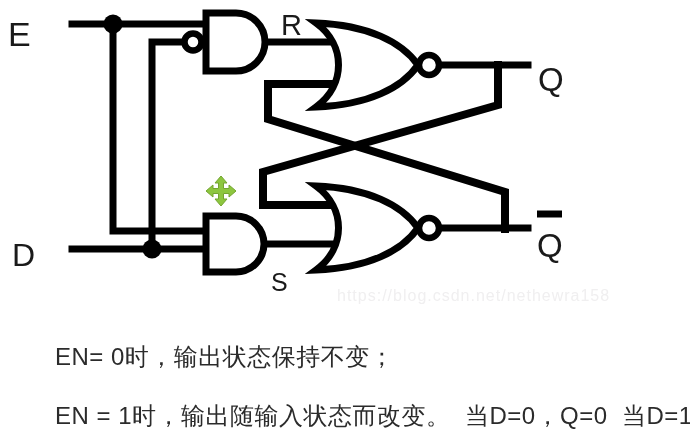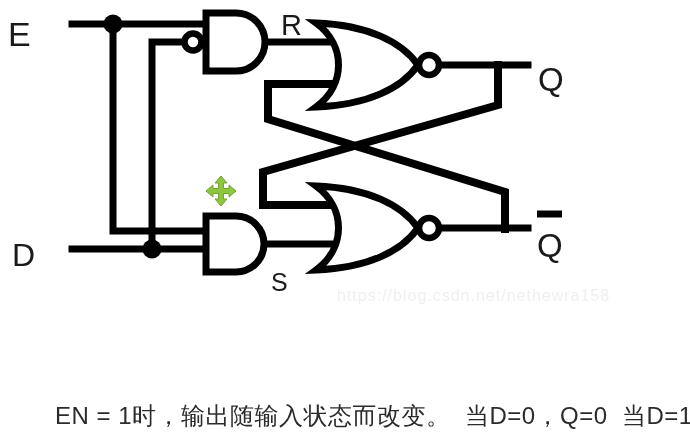--- a/index.html
+++ b/index.html
@@ -71,14 +71,15 @@
     <line class="overbar" x1="537" y1="214" x2="562" y2="214"></line>
 
     <text class="watermark-txt" x="337" y="301" fill="#f0eff0">https://blog.csdn.net/nethewra158</text>
 
     <g transform="translate(221,191)">
       <path stroke="#74a530" stroke-width="1" stroke-linejoin="round" d="M0,-15 L6,-8 L2.5,-8 L2.5,-2.5 L8,-2.5 L8,-6 L15,0 L8,6 L8,2.5 L2.5,2.5 L2.5,8 L6,8
                L0,15 L-6,8 L-2.5,8 L-2.5,2.5 L-8,2.5 L-8,6 L-15,0 L-8,-6 L-8,-2.5 L-2.5,-2.5 L-2.5,-8 L-6,-8 Z" fill="#8dc63f"></path>
     </g>
   </svg>
 
+  <div class="note note1">EN= 0时，输出状态保持不变；</div>
   <div class="note note2">EN = 1时，输出随输入状态而改变。  当D=0，Q=0  当D=1,Q=1</div>
 </div>
 
 </body></html>

